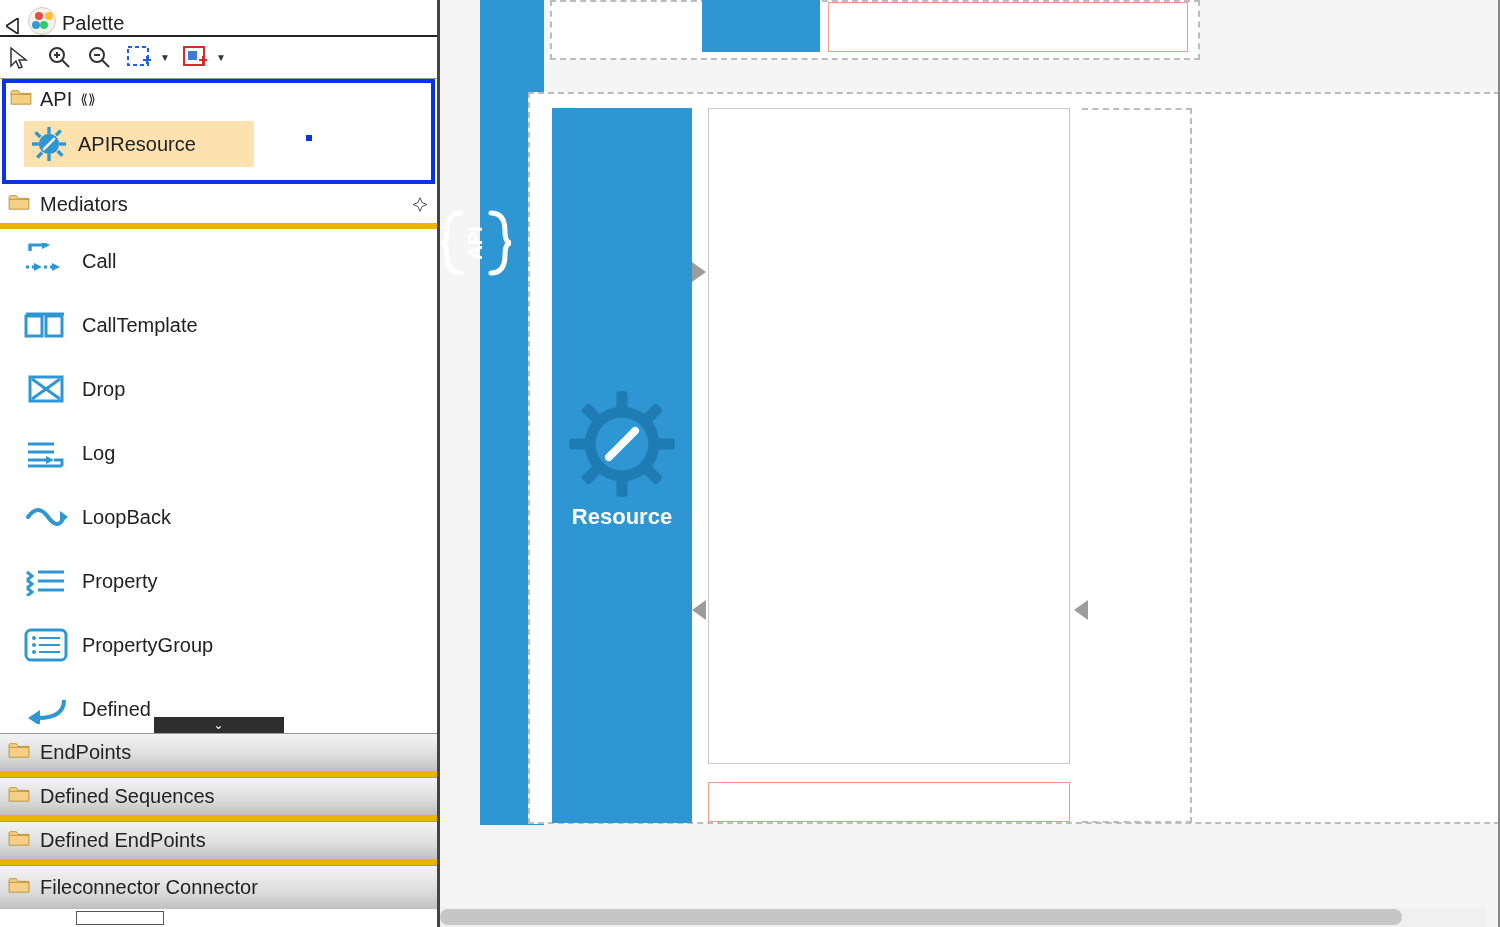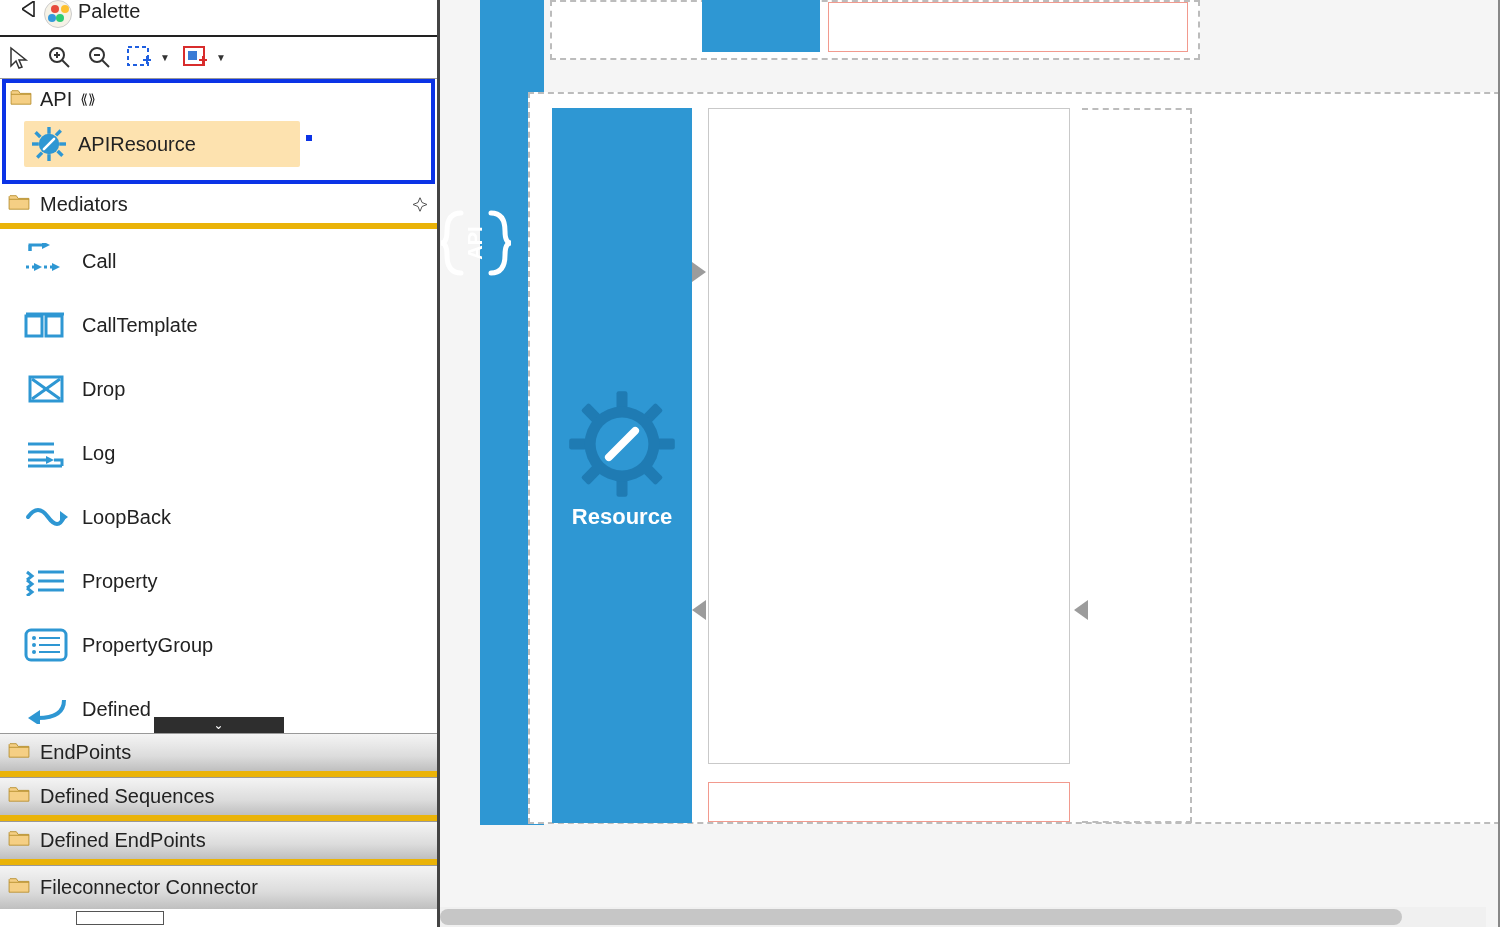--- a/index.html
+++ b/index.html
@@ -24,22 +24,22 @@
     border-right: 3px solid #444;
     display: flex;
     flex-direction: column;
     position: relative;
     background: #fff;
   }
 
   .palette-header {
     height: 38px;
     display: flex;
-    align-items: flex-start;
-    padding: 0 20px;
+    align-items: flex-end;
+    padding: 0 4px;
     border-bottom: 2px solid #222;
     gap: 6px;
   }
   .palette-header .back-tri {
     width: 18px; height: 18px;
     display:flex;align-items:center;justify-content:center;
     font-size: 16px;
   }
   .palette-icon-circle {
     width: 28px; height: 28px; border-radius: 50%;
@@ -92,21 +92,21 @@
     height: 108px;
     position: relative;
   }
   .api-group .api-header {
     display:flex;align-items:center;gap:8px;
     height: 30px;
     padding: 2px 6px 0 4px;
   }
   .api-item {
     margin: 8px 0 0 18px;
-    width: 276px; height: 46px;
+    width: 230px; height: 46px;
     background: #fde2af;
     display: flex; align-items: center; gap: 12px;
     padding: 0 8px;
     border-radius: 2px;
   }
   .api-item .gear svg { display:block; }
   .api-item-label { font-size: 20px; }
   .api-group .tiny-dot {
     position:absolute; left: 300px; top: 52px;
     width: 6px; height: 6px; background:#0b33e6;

